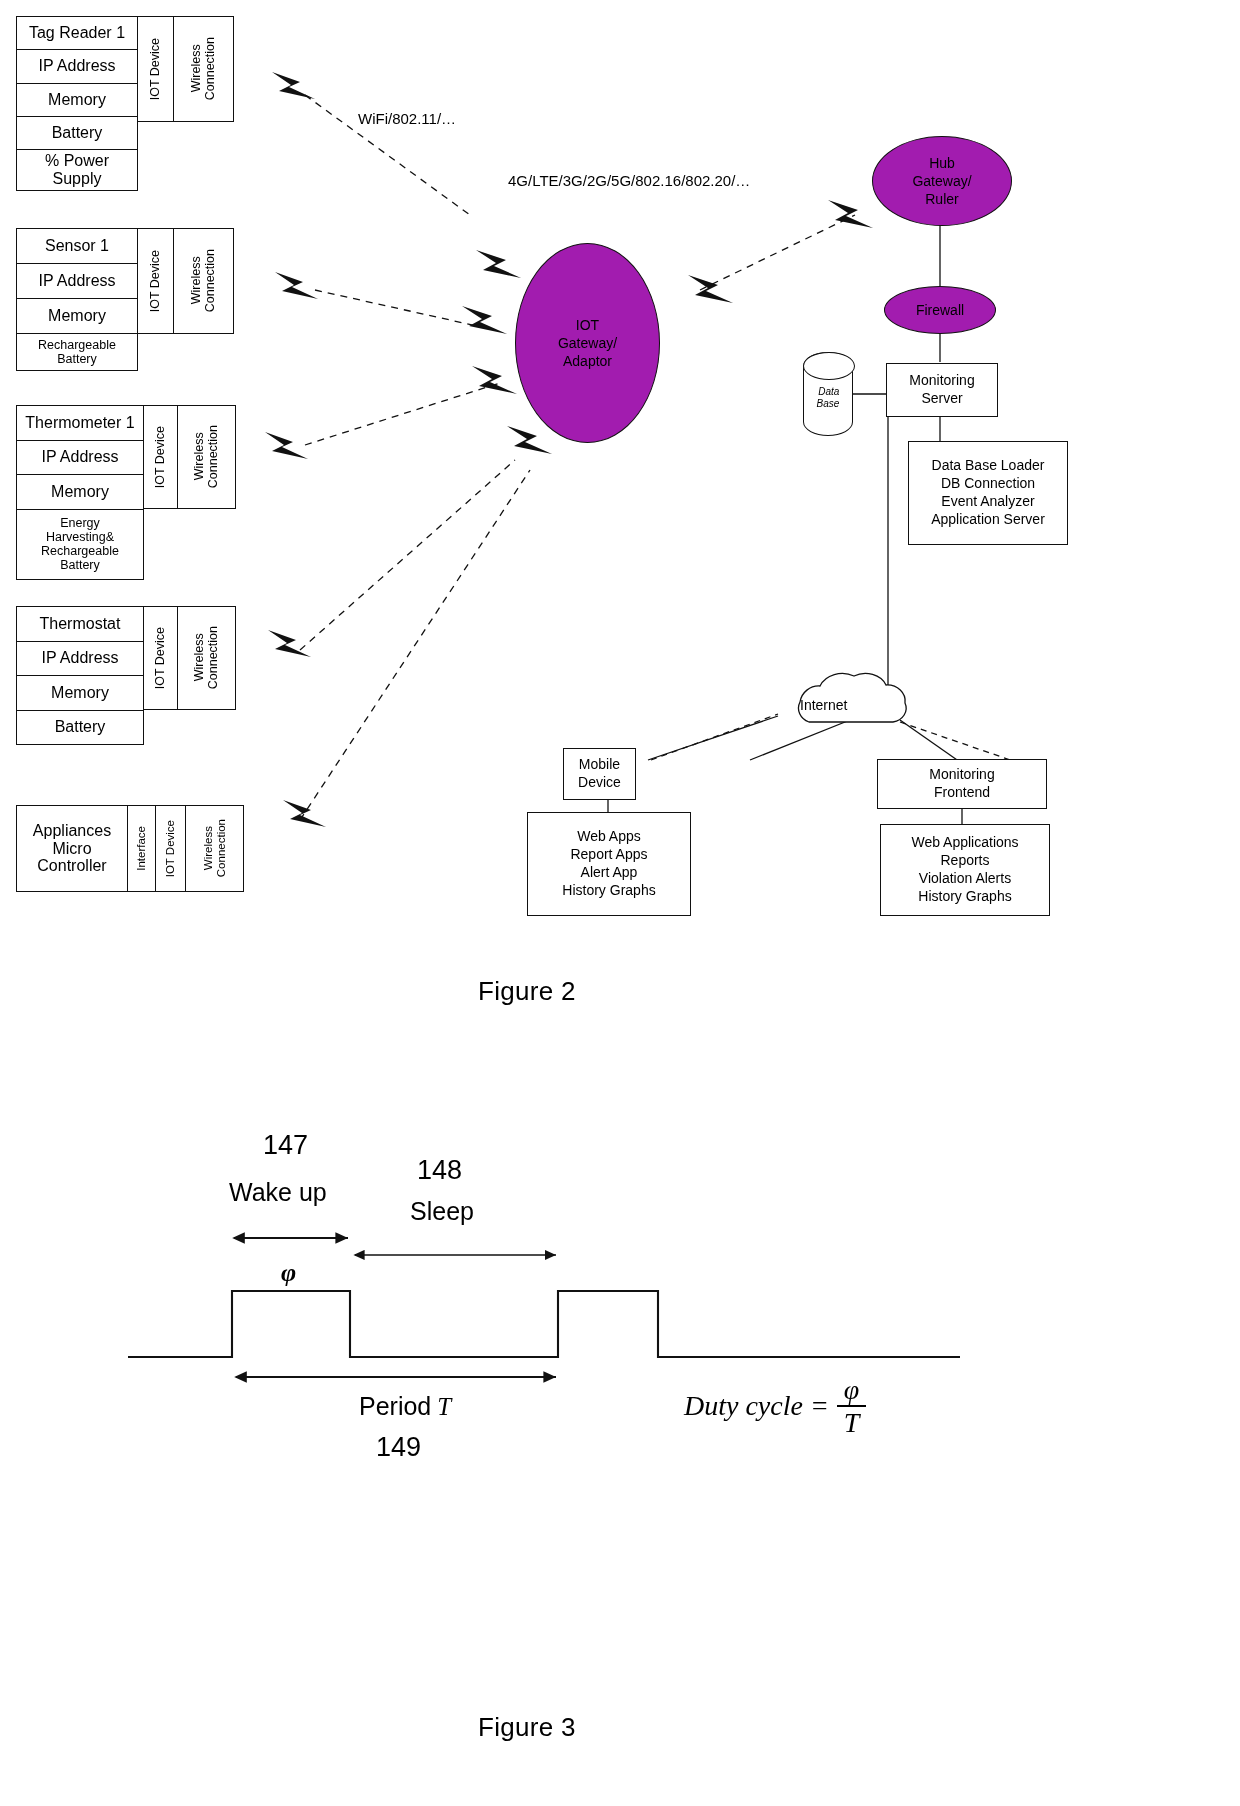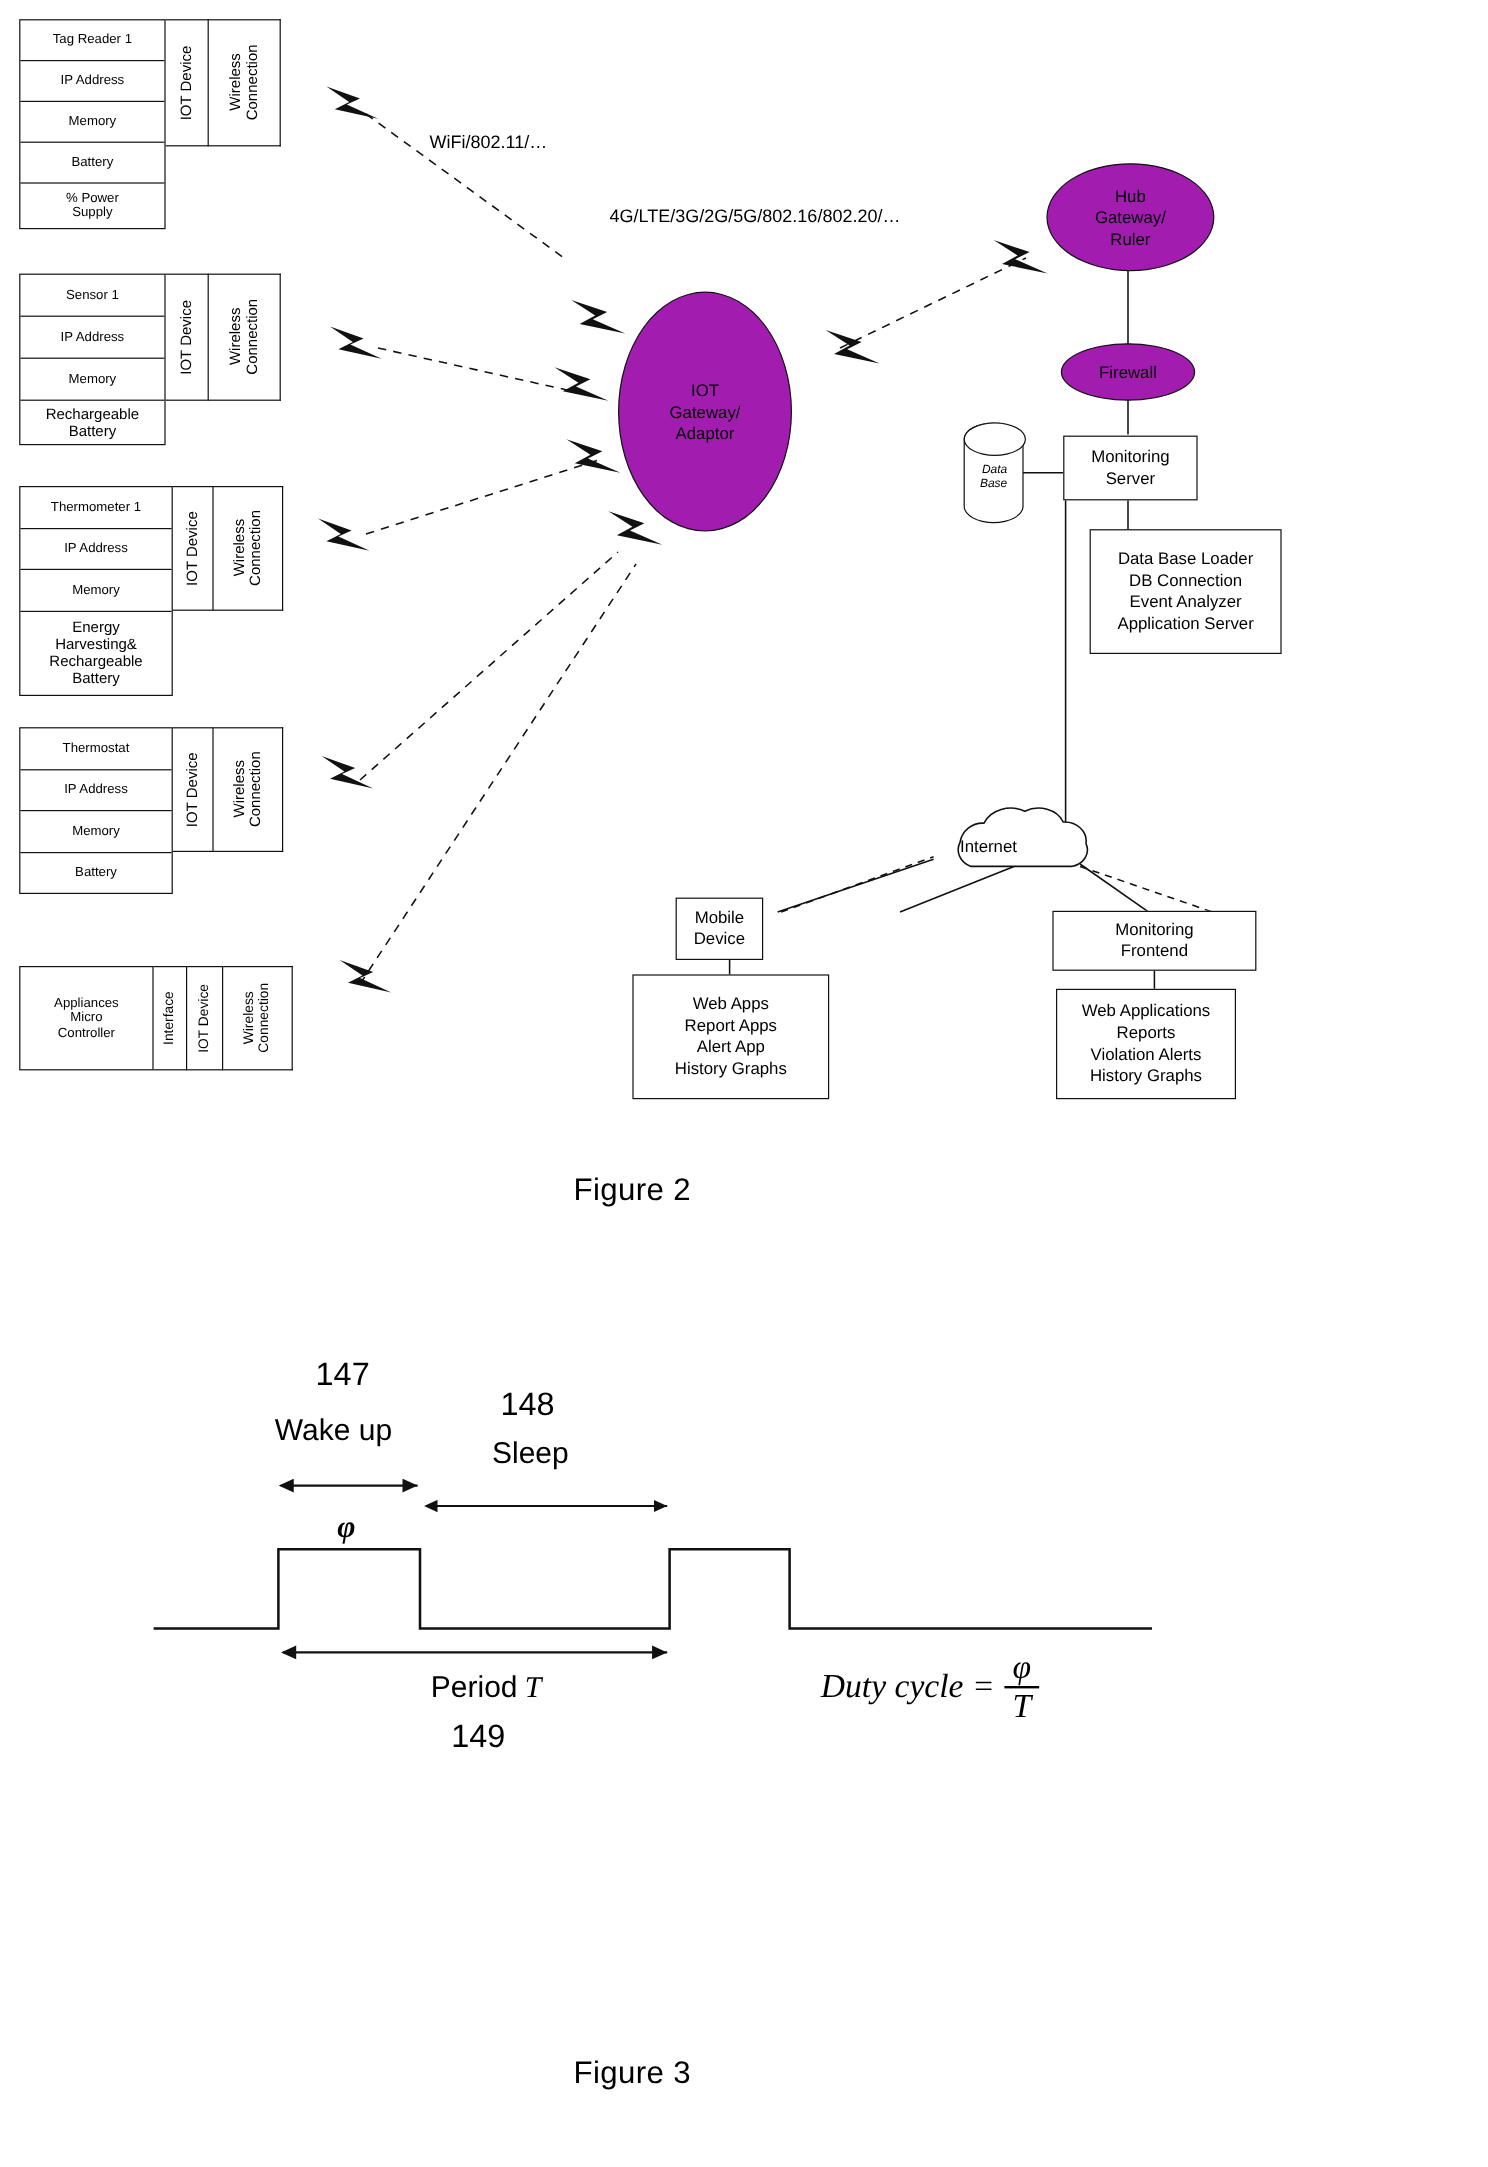--- a/index.html
+++ b/index.html
@@ -9,21 +9,21 @@
     color:#000;overflow:hidden;
   }
   .page{position:absolute;inset:0;}
 
   
   .devcard{position:absolute;box-sizing:border-box;display:flex;align-items:stretch;}
   .devcol{box-sizing:border-box;border:1px solid #111;display:flex;flex-direction:column;}
   .devrow{
     box-sizing:border-box;border-bottom:1px solid #111;
     display:flex;align-items:center;justify-content:center;text-align:center;
-    font-size:11px;line-height:1.12;padding:2px 3px;
+    font-size:16px;line-height:1.12;padding:2px 3px;
   }
   .devrow:last-child{border-bottom:none;}
   .vcol{
     box-sizing:border-box;border:1px solid #111;border-left:none;
     display:flex;align-items:center;justify-content:center;
   }
   .vtext{
     writing-mode:vertical-rl;text-orientation:mixed;transform:rotate(180deg);
     font-size:12.5px;line-height:1.1;text-align:center;white-space:pre-line;
   }
@@ -279,21 +279,21 @@
   <div class="rect" style="left:527px;top:812px;width:164px;height:104px;">
     <div>Web Apps</div>
     <div>Report Apps</div>
     <div>Alert App</div>
     <div>History Graphs</div>
   </div>
 
   <div class="rect" style="left:877px;top:759px;width:170px;height:50px;white-space:pre-line;">Monitoring
 Frontend</div>
 
-  <div class="rect" style="left:880px;top:824px;width:150px;height:92px;">
+  <div class="rect" style="left:880px;top:824px;width:170px;height:92px;">
     <div>Web Applications</div>
     <div>Reports</div>
     <div>Violation Alerts</div>
     <div>History Graphs</div>
   </div>
 
   <div class="figcap" style="left:478px;top:976px;">Figure 2</div>
 
   <div class="f3num" style="left:263px;top:1130px;">147</div>
   <div class="f3txt" style="left:229px;top:1178px;">Wake up</div>

